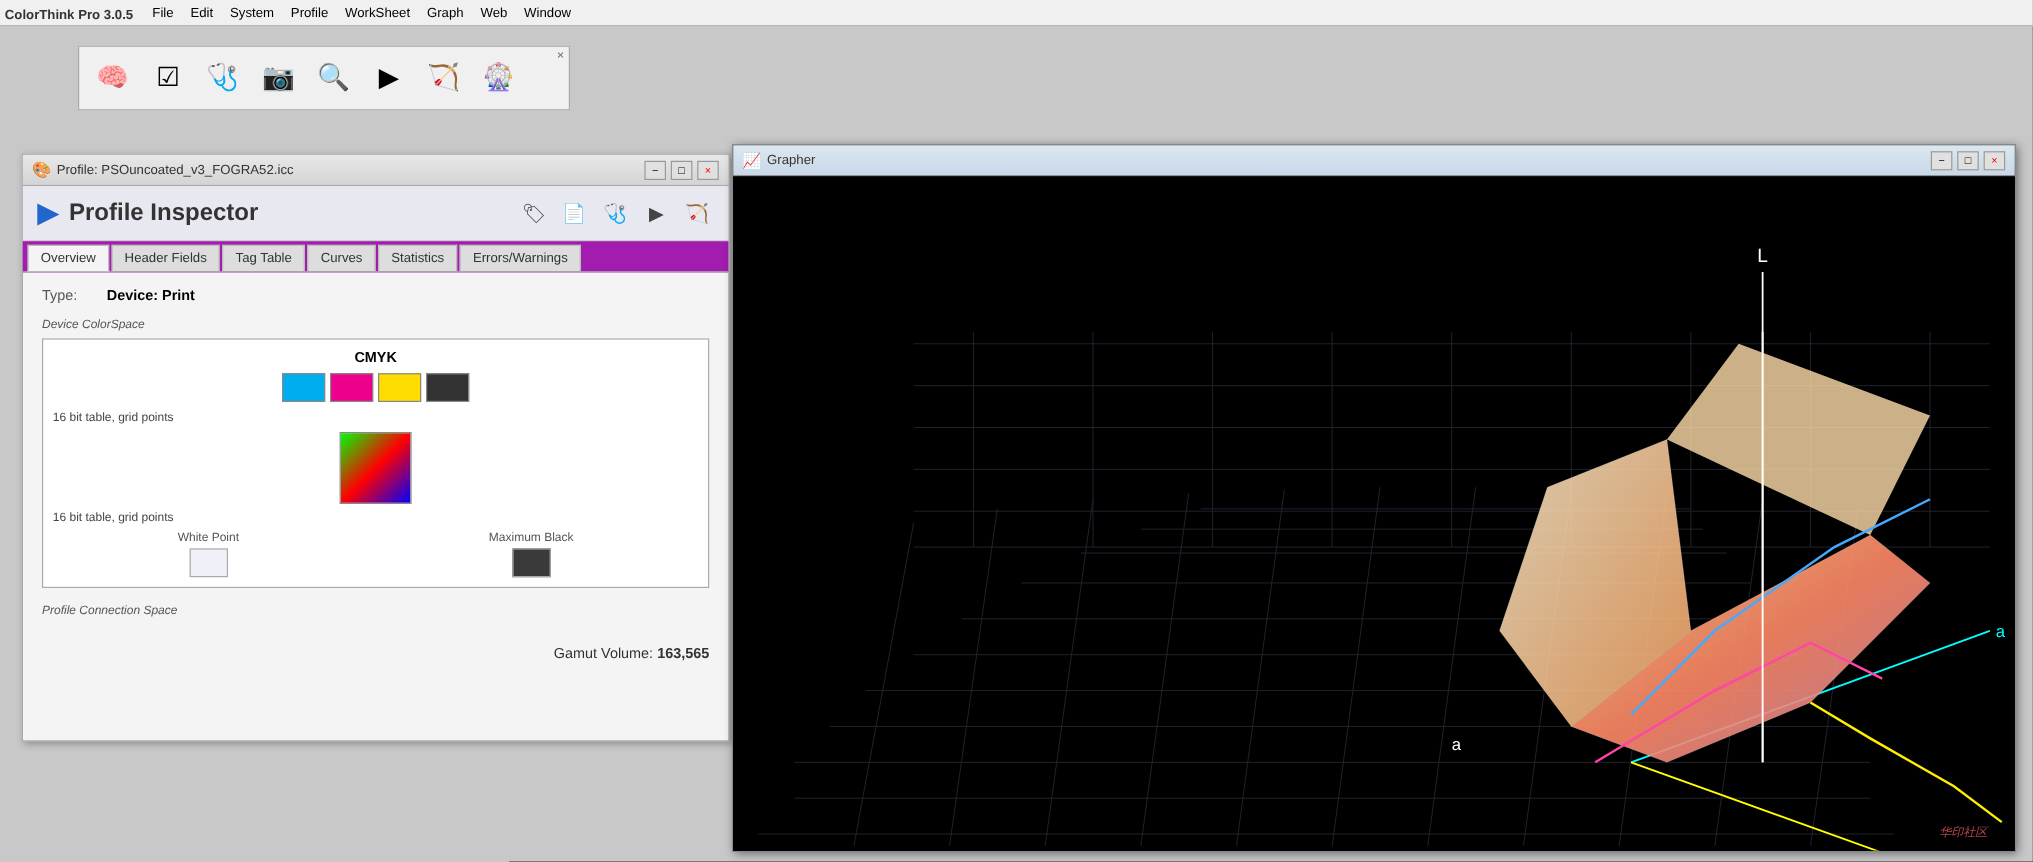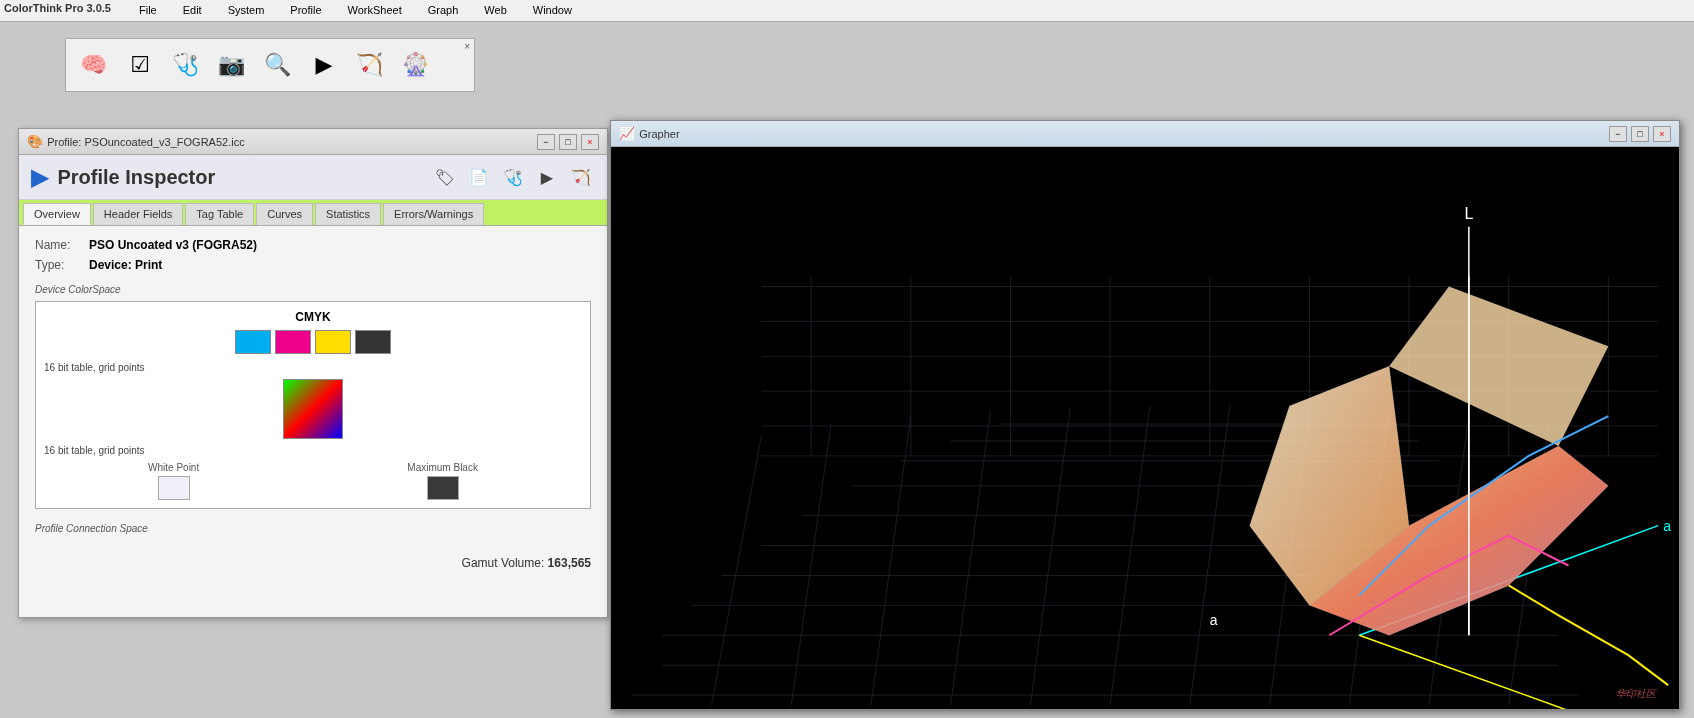--- a/index.html
+++ b/index.html
@@ -12,22 +12,22 @@
       overflow: hidden;
       position: relative;
     }
 
     
     .menubar {
       background: #f0f0f0;
       border-bottom: 1px solid #aaa;
       padding: 2px 4px;
       display: flex;
-      align-items: flex-start;
-      gap: 14px;
+      align-items: flex-end;
+      gap: 2px;
       height: 22px;
     }
     .menubar-title {
       font-size: 11px;
       font-weight: bold;
       margin-right: 8px;
       color: #333;
     }
     .menubar-item {
       padding: 2px 6px;
@@ -147,21 +147,21 @@
       justify-content: center;
       cursor: pointer;
       font-size: 16px;
       color: #444;
     }
 
     
     .tabs {
       display: flex;
       border-bottom: 1px solid #aaa;
-      background: #bef264;
+      background: #a21caf;
       padding-top: 3px;
       padding-left: 4px;
     }
     .tab {
       padding: 4px 10px;
       font-size: 11px;
       cursor: pointer;
       border: 1px solid #bbb;
       border-bottom: none;
       background: #ddd;
@@ -385,24 +385,20 @@
   <div class="tabs">
     <div class="tab active">Overview</div>
     <div class="tab">Header Fields</div>
     <div class="tab">Tag Table</div>
     <div class="tab">Curves</div>
     <div class="tab">Statistics</div>
     <div class="tab">Errors/Warnings</div>
   </div>
 
   <div class="pi-content">
-    <div class="field-row">
-      <span class="field-label">Name:</span>
-      <span class="field-value">PSO Uncoated v3 (FOGRA52)</span>
-    </div>
     <div class="field-row">
       <span class="field-label">Type:</span>
       <span class="field-value">Device: Print</span>
     </div>
 
     <div class="colorspace-panels">
 
       <div>
         <div class="cs-panel-title">Device ColorSpace</div>
         <div class="cs-panel">

